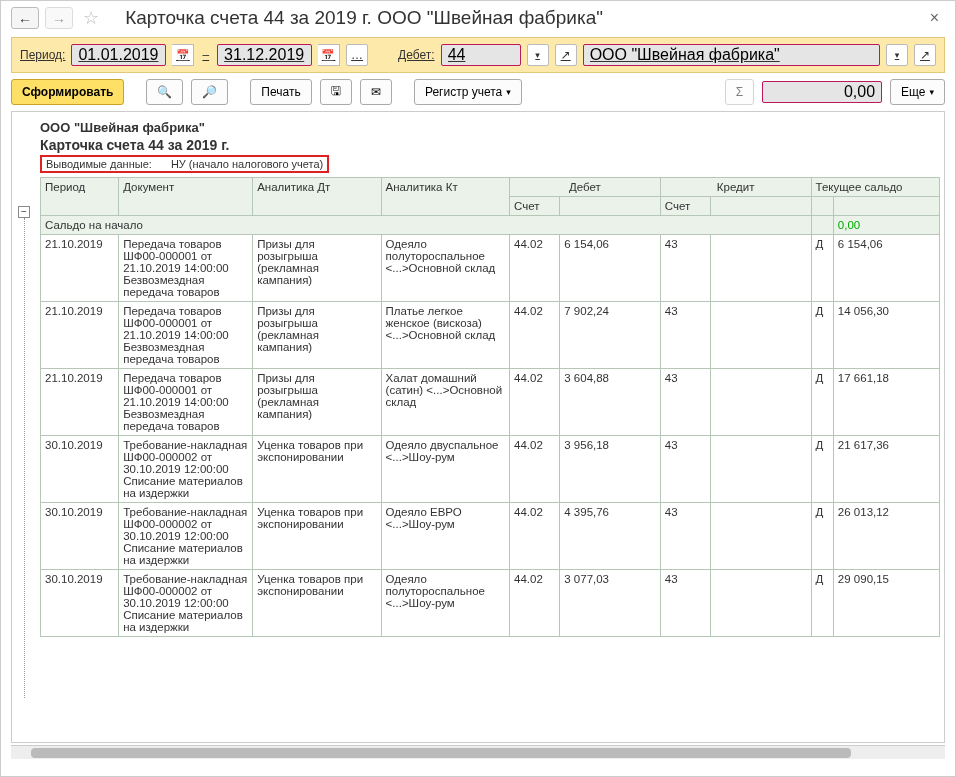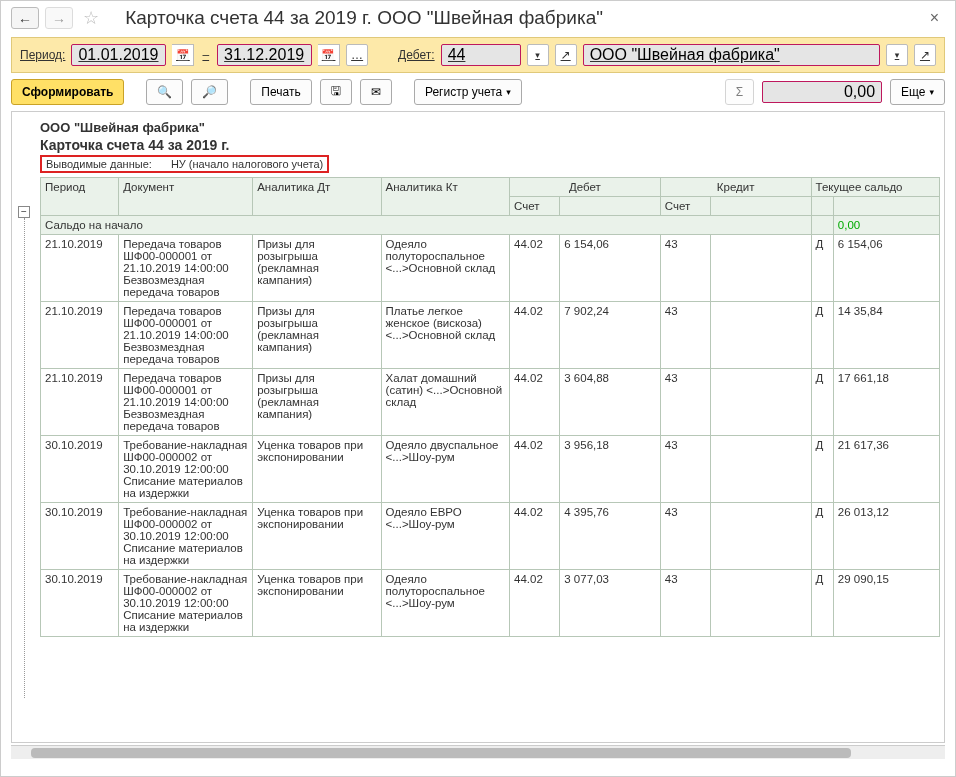--- a/index.html
+++ b/index.html
@@ -293,21 +293,21 @@
           <tr>
             <td>21.10.2019</td>
             <td>Передача товаров ШФ00-000001 от 21.10.2019 14:00:00 Безвозмездная передача товаров</td>
             <td>Призы для розыгрыша (рекламная кампания)</td>
             <td>Платье легкое женское (вискоза) &lt;...&gt;Основной склад</td>
             <td>44.02</td>
             <td class="amt">7 902,24</td>
             <td>43</td>
             <td class="amt"></td>
             <td>Д</td>
-            <td class="amt">14 35,84</td>
+            <td class="amt">14 056,30</td>
           </tr>
           <tr>
             <td>21.10.2019</td>
             <td>Передача товаров ШФ00-000001 от 21.10.2019 14:00:00 Безвозмездная передача товаров</td>
             <td>Призы для розыгрыша (рекламная кампания)</td>
             <td>Халат домашний (сатин) &lt;...&gt;Основной склад</td>
             <td>44.02</td>
             <td class="amt">3 604,88</td>
             <td>43</td>
             <td class="amt"></td>

